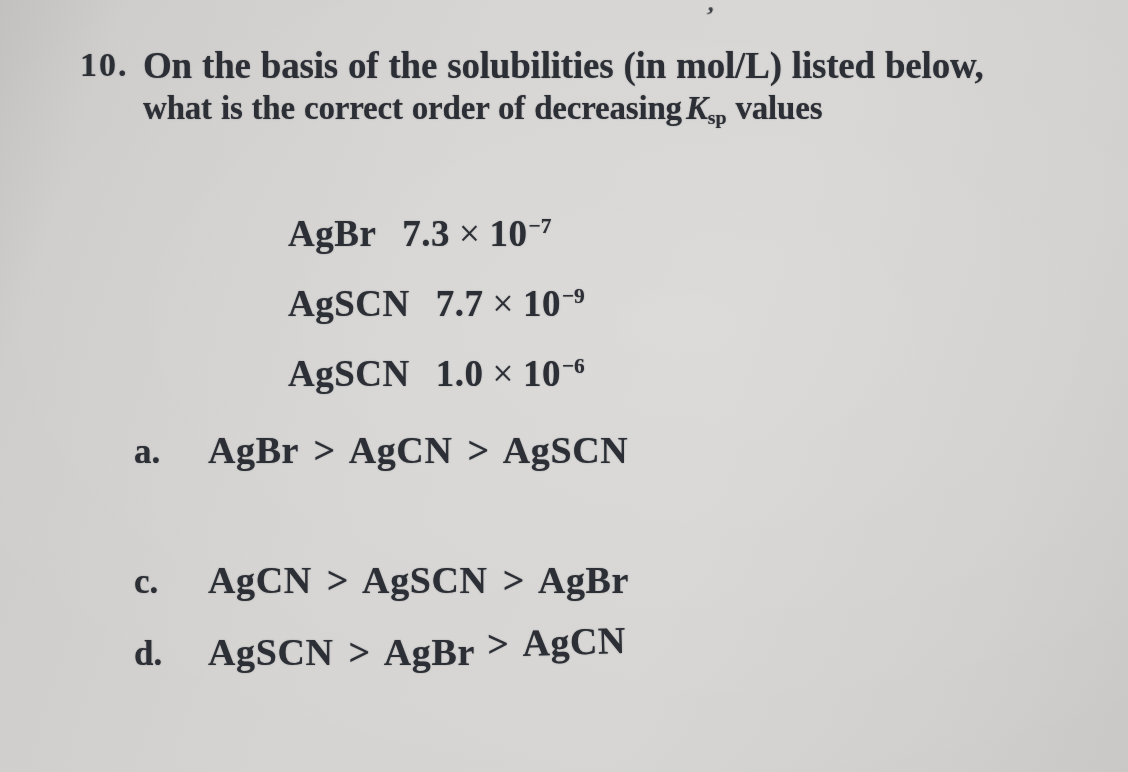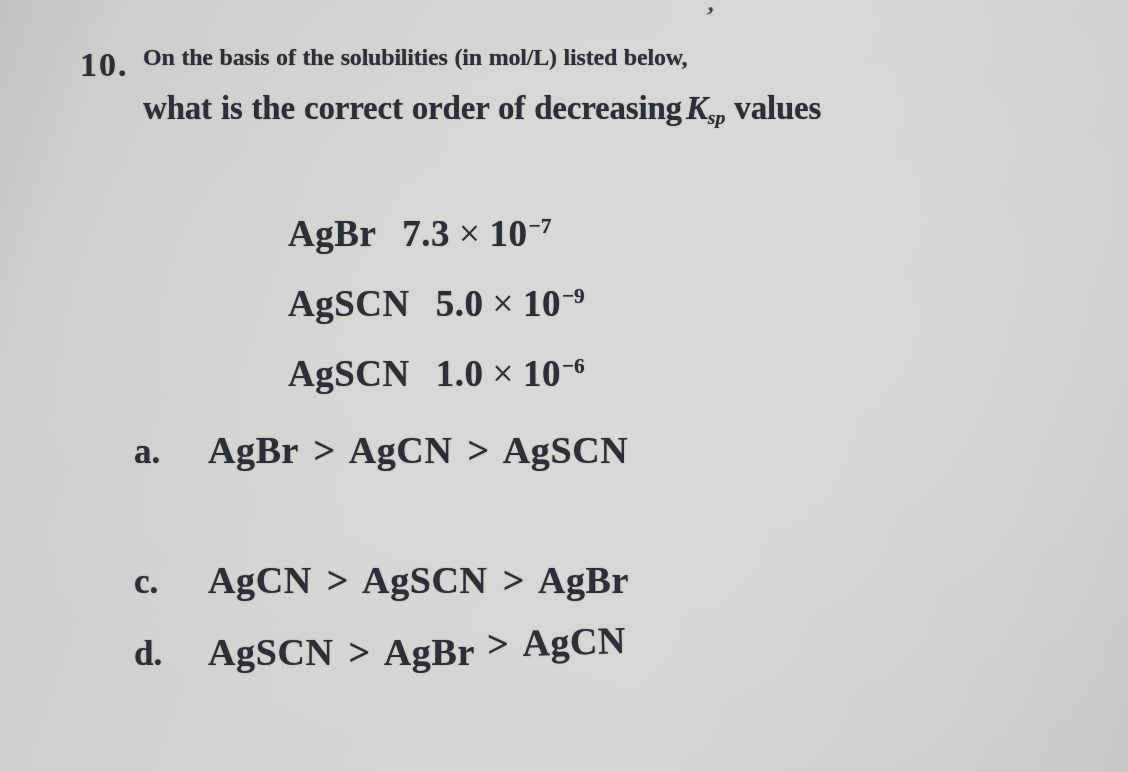--- a/index.html
+++ b/index.html
@@ -21,25 +21,25 @@
   }
   
   .print {
     filter: blur(0.45px);
     text-shadow: 0 0 1.3px rgba(44,47,53,0.55);
   }
   .abs { position: absolute; white-space: nowrap; }
 
   
   .q-num   { left: 80px;  top: 46px;  font-size: 34px; letter-spacing: 2px; }
-  .q-line1 { left: 143px; top: 44px;  font-size: 24px; letter-spacing: -0.2px; word-spacing: 1px; text-align: right; }
+  .q-line1 { left: 143px; top: 44px;  font-size: 37px; letter-spacing: -0.2px; word-spacing: 1px; text-align: right; }
   .q-line2 { left: 143px; top: 90px;  font-size: 33px; letter-spacing: -0.2px; word-spacing: 1px; }
   .q-line3 { left: 143px; top: 136px; font-size: 33px; letter-spacing: 0.5px; }
   .ksp-k   { font-style: italic; padding-left: 4px; }
-  .ksp-sub { font-style: italic; font-size: 60%; vertical-align: -5px; letter-spacing: 0; }
+  .ksp-sub { font-size: 60%; vertical-align: -5px; letter-spacing: 0; }
 
   
   .sol-row { left: 288px; font-size: 37px; letter-spacing: 0.5px; margin-top: 8px; }
   .sol-1 { top: 204px; }
   .sol-2 { top: 274px; }
   .sol-3 { top: 344px; }
   .sol-value { margin-left: 26px; }
   .sol-times { padding: 0 9px; font-weight: 400; }
   .sol-exp { font-size: 58%; vertical-align: 13px; letter-spacing: 0; margin-left: 1px; }
 
@@ -77,21 +77,21 @@
 
   <span class="abs print q-num">10.</span>
 
   <span class="abs print q-line1">On the basis of the solubilities (in mol/L) listed below,</span>
 
   <span class="abs print q-line2"><span>what is the correct order of decreasing</span><span class="ksp-k">K</span><span class="ksp-sub">sp</span><span> values</span></span>
 
 
   <span class="abs print sol-row sol-1"><span>AgBr</span><span class="sol-value"><span>7.3</span><span class="sol-times">×</span><span>10</span><sup class="sol-exp">−7</sup></span></span>
 
-  <span class="abs print sol-row sol-2"><span>AgSCN</span><span class="sol-value"><span>5.0</span><span class="sol-times">×</span><span>10</span><sup class="sol-exp">−9</sup></span></span>
+  <span class="abs print sol-row sol-2"><span>AgSCN</span><span class="sol-value"><span>7.7</span><span class="sol-times">×</span><span>10</span><sup class="sol-exp">−9</sup></span></span>
 
   <span class="abs print sol-row sol-3"><span>AgSCN</span><span class="sol-value"><span>1.0</span><span class="sol-times">×</span><span>10</span><sup class="sol-exp">−6</sup></span></span>
 
   <span class="abs print opt opt-a"><span class="opt-label">a.</span><span class="opt-text">AgBr &gt; AgCN &gt; AgSCN</span></span>
 
 
   <span class="abs print opt opt-c"><span class="opt-label">c.</span><span class="opt-text">AgCN &gt; AgSCN &gt; AgBr</span></span>
 
   <span class="abs print opt opt-d"><span class="opt-label">d.</span><span class="opt-text">AgSCN &gt; AgBr</span><span class="opt-tail">&gt; AgCN</span></span>
 

